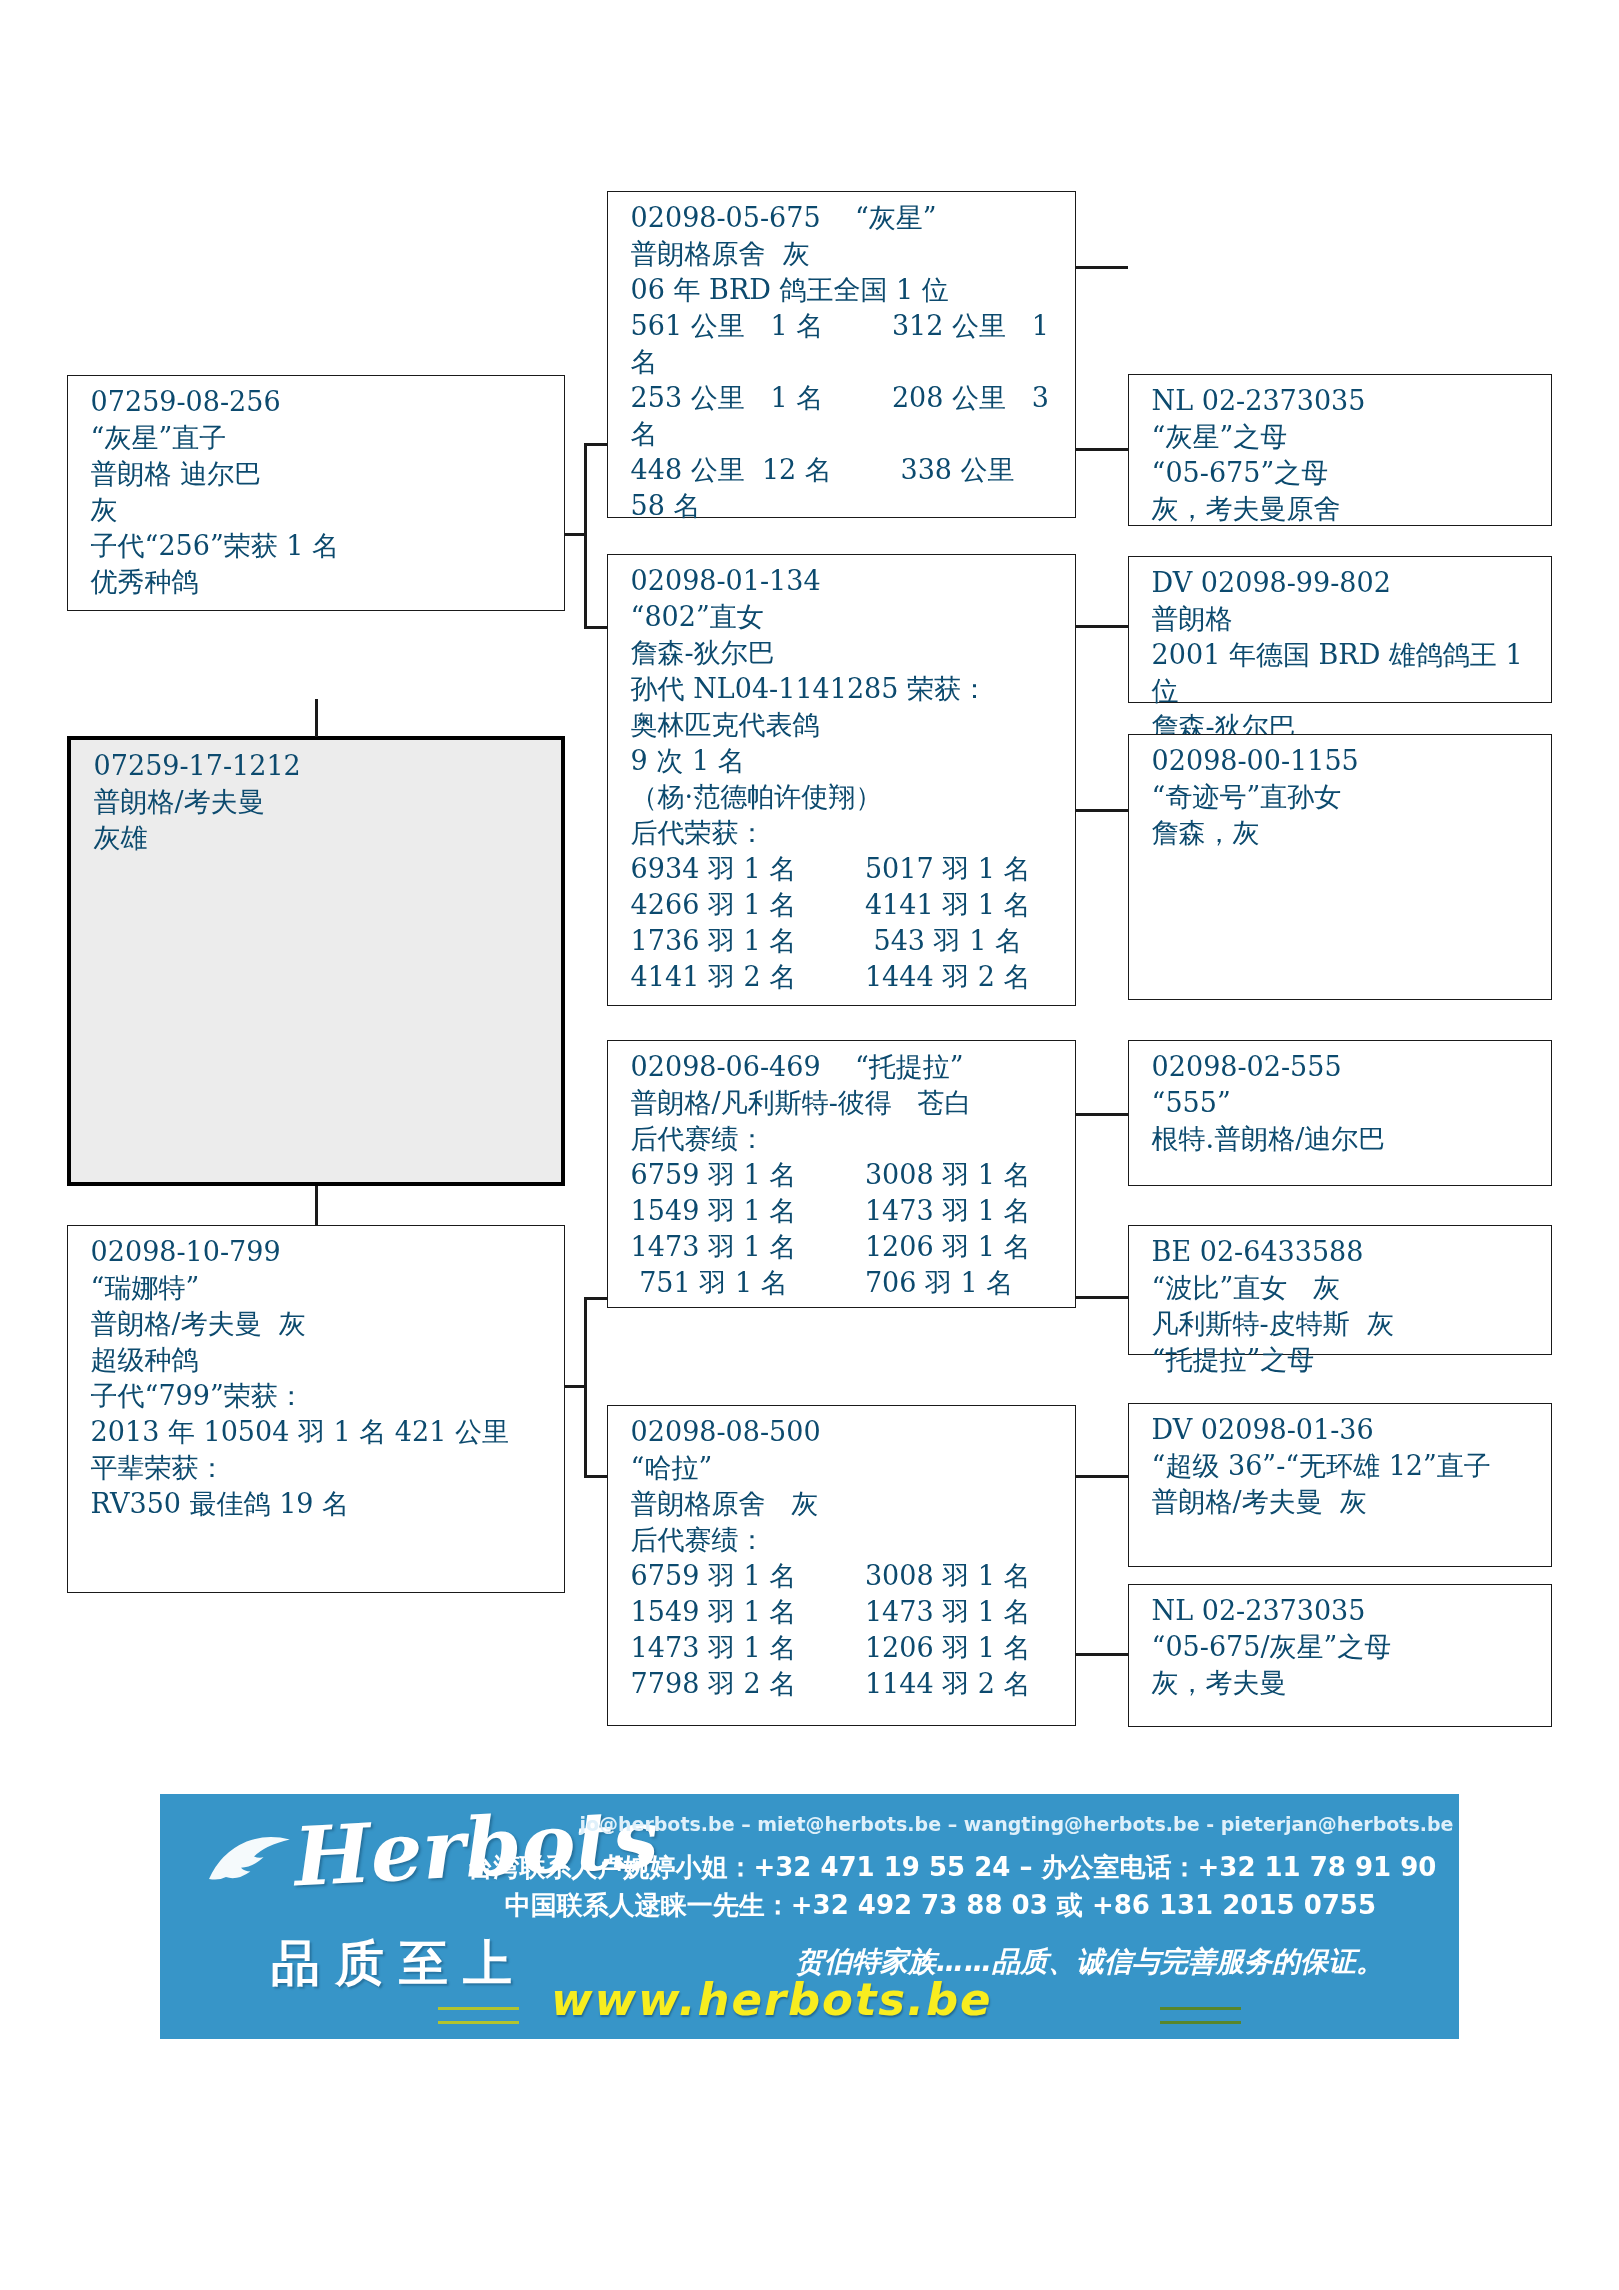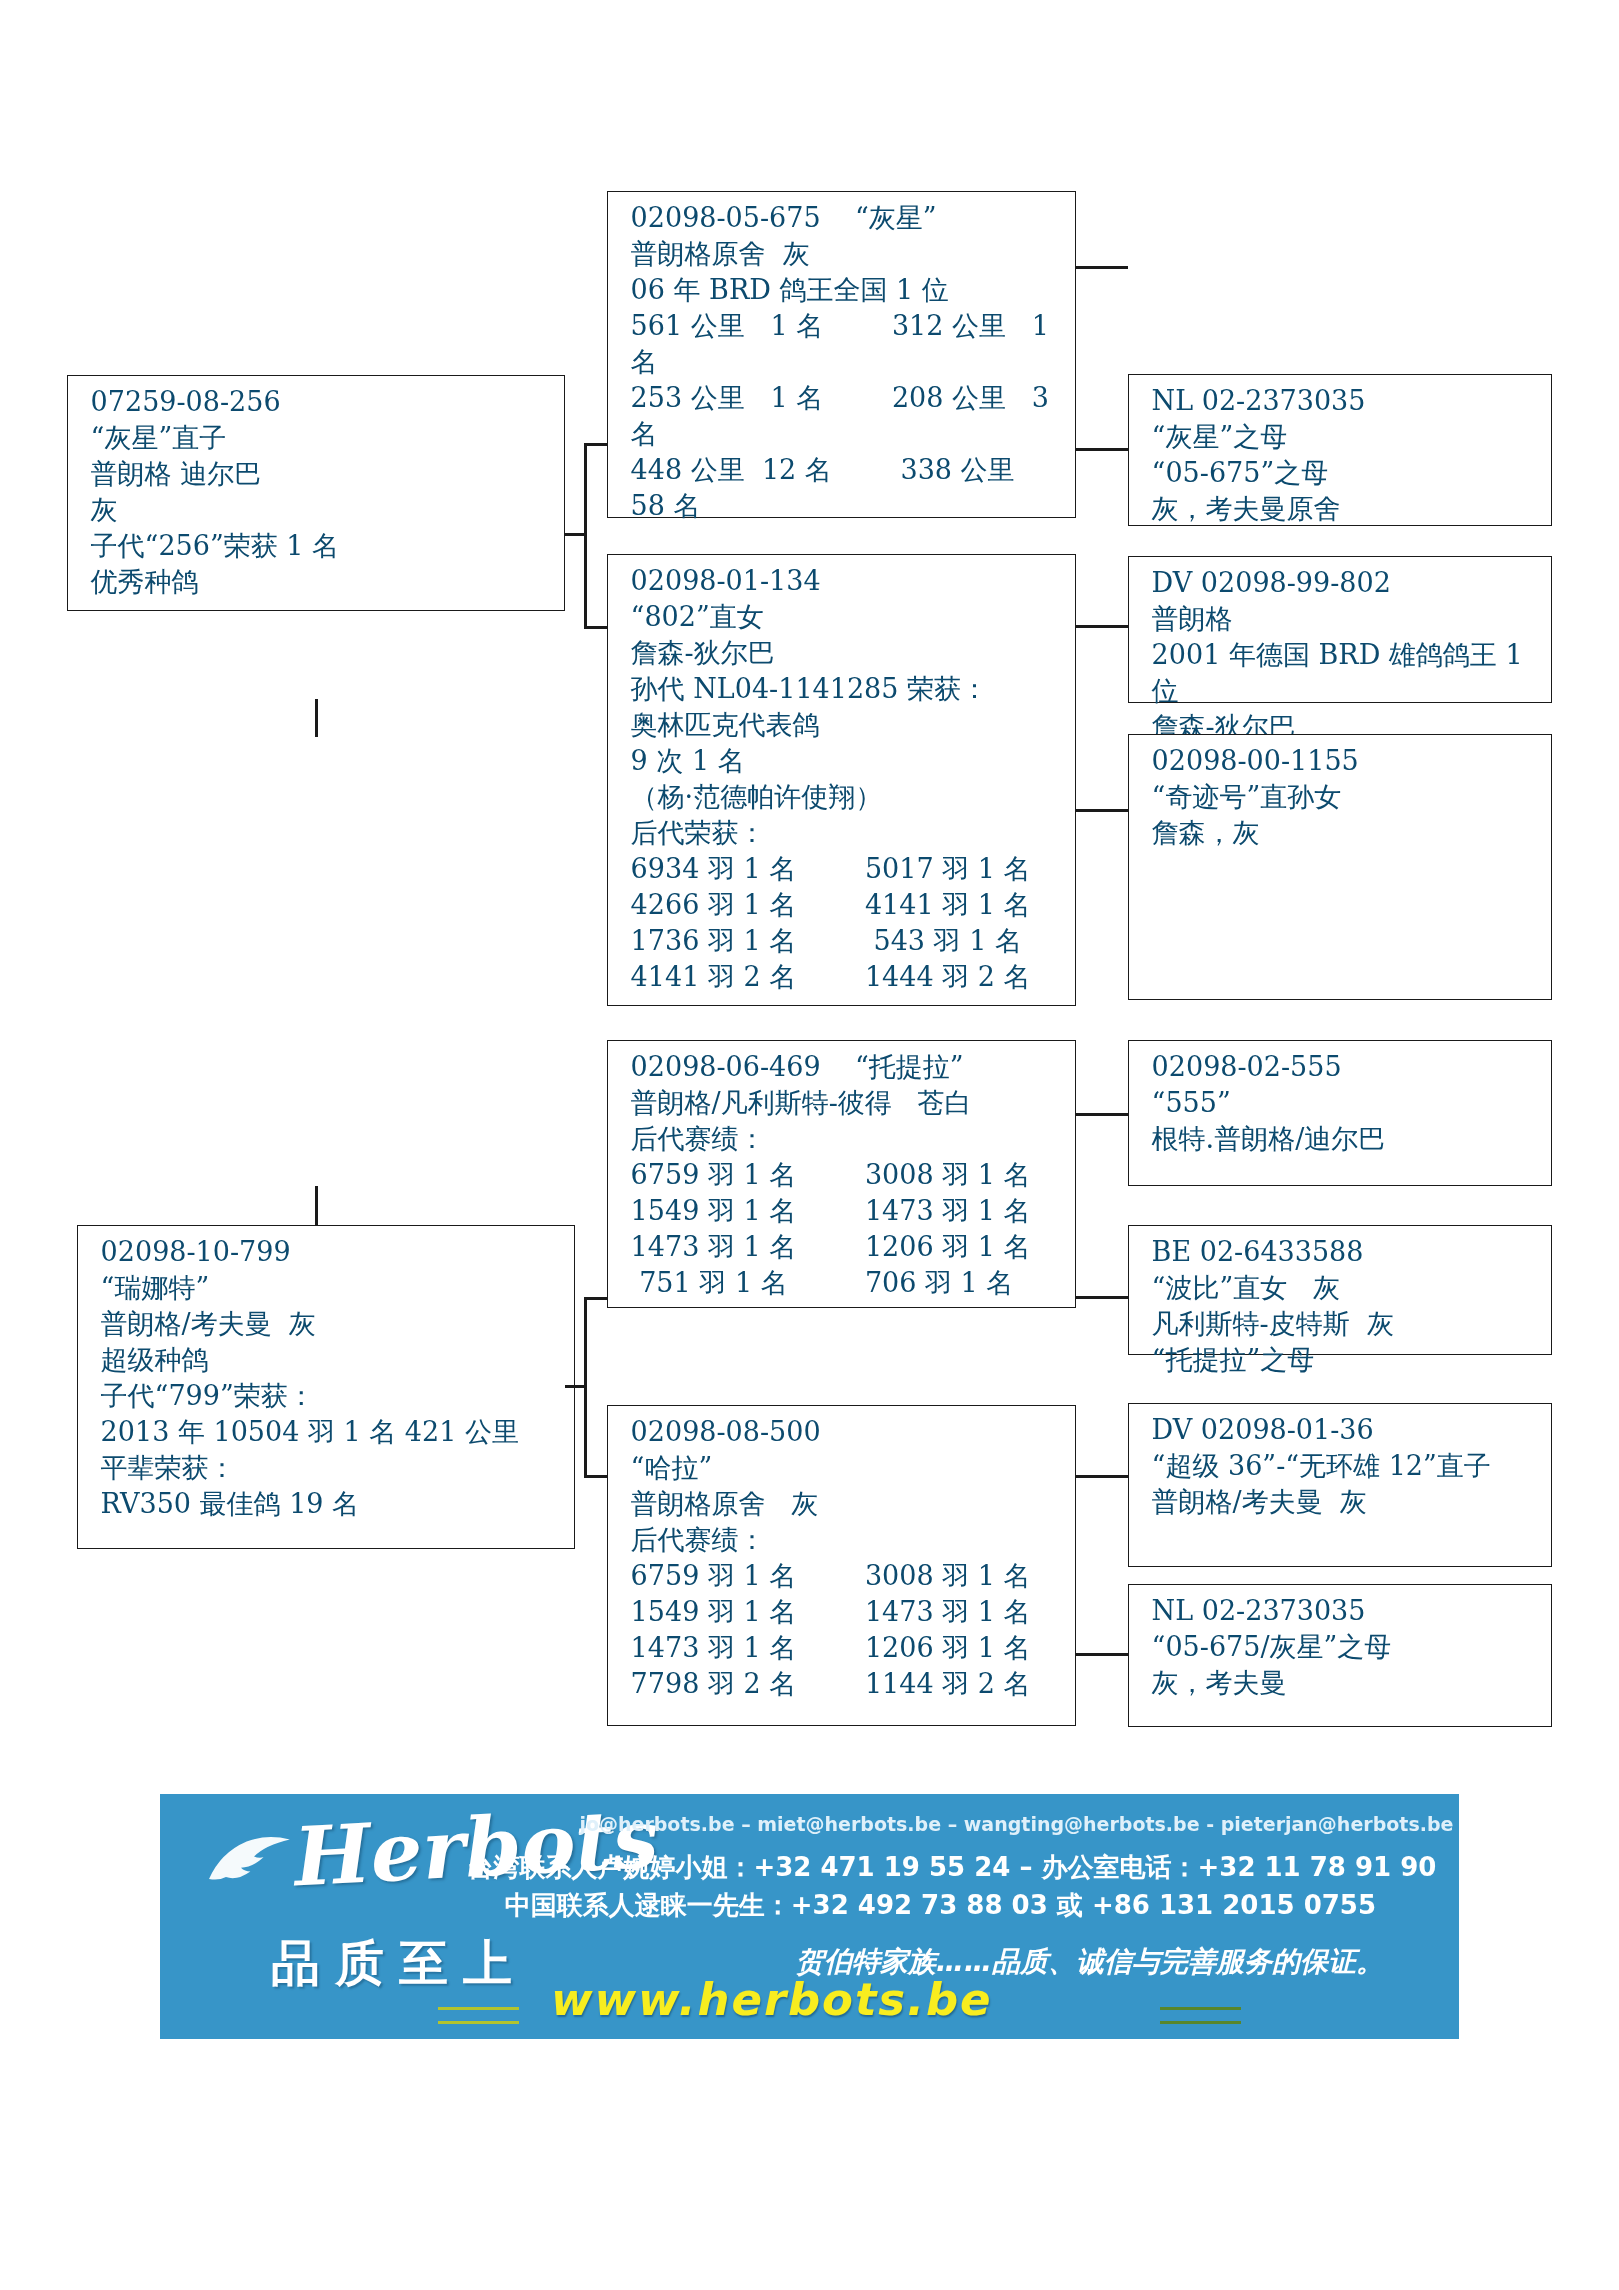--- a/index.html
+++ b/index.html
@@ -90,22 +90,25 @@
 
 <div id="page">
 
   <div class="box" style="left:67px;top:375px;width:498px;height:236px">07259-08-256
 “灰星”直子
 普朗格 迪尔巴
 灰
 子代“256”荣获 1 名
 优秀种鸽</div>
 
-
-  <div class="box" style="left:77px;top:1225px;width:498px;height:324px">02098-10-799
+  <div class="box subject-box" style="left:67px;top:736px;width:498px;height:450px">07259-17-1212
+普朗格/考夫曼
+灰雄</div>
+
+  <div class="box" style="left:67px;top:1225px;width:498px;height:368px">02098-10-799
 “瑞娜特”
 普朗格/考夫曼  灰
 超级种鸽
 子代“799”荣获：
 2013 年 10504 羽 1 名 421 公里
 平辈荣获：
 RV350 最佳鸽 19 名</div>
 
   <div class="box" style="left:607px;top:191px;width:469px;height:327px">02098-05-675    “灰星”
 普朗格原舍  灰

